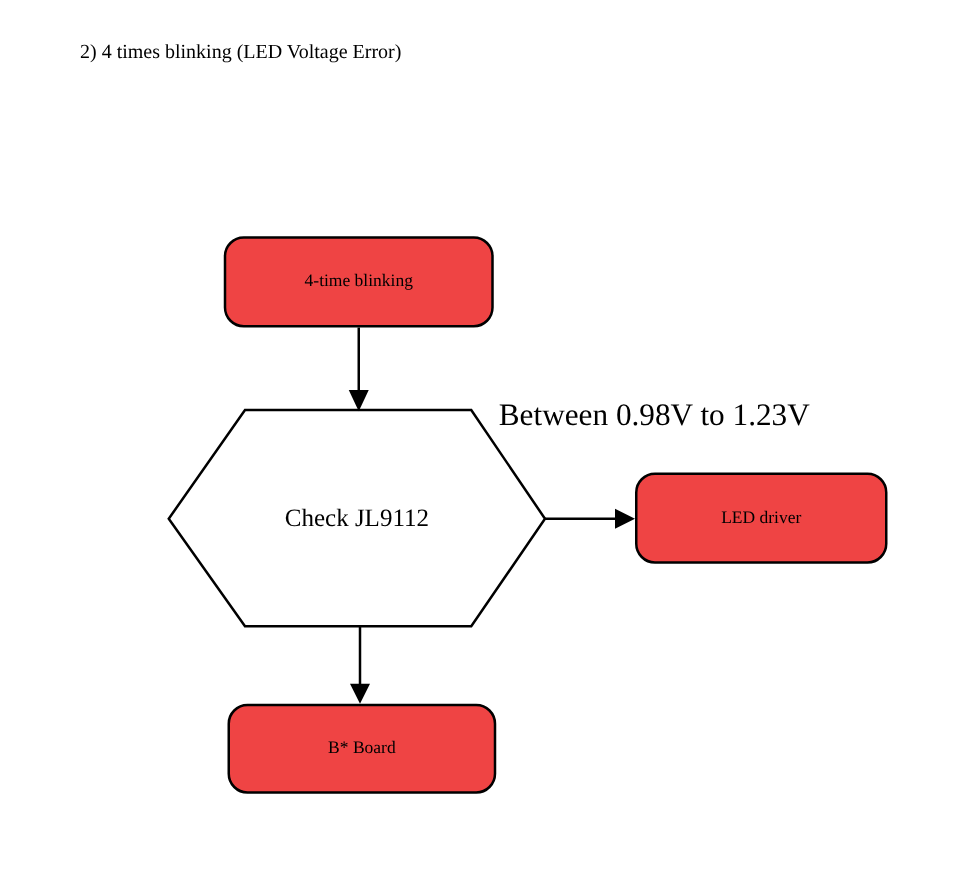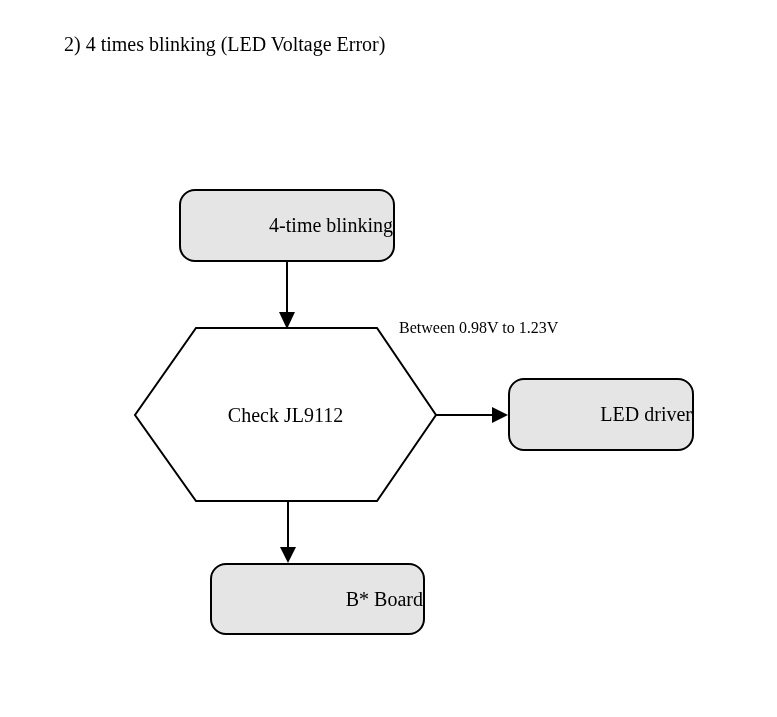--- a/index.html
+++ b/index.html
@@ -9,62 +9,62 @@
     height: 717px;
     background: #ffffff;
     font-family: "Liberation Serif", serif;
     color: #000000;
     overflow: hidden;
   }
   .page-title {
     position: absolute;
     left: 64px;
     top: 33px;
-    font-size: 20px;
+    font-size: 16px;
     white-space: nowrap;
   }
   .connectors {
     position: absolute;
     left: 0;
     top: 0;
   }
   .node {
     position: absolute;
     box-sizing: border-box;
     border: 2px solid #000000;
     border-radius: 16px;
-    background: #e5e5e5;
+    background: #ef4444;
     display: flex;
     align-items: center;
-    justify-content: flex-end;
-    font-size: 20px;
+    justify-content: center;
+    font-size: 14px;
     text-align: center;
   }
   .node-start { left: 179px; top: 189px; width: 216px; height: 73px; }
-  .node-led   { left: 508px; top: 378px; width: 186px; height: 73px; }
-  .node-board { left: 182px; top: 563px; width: 215px; height: 72px; margin-left: 28px; }
+  .node-led   { left: 508px; top: 378px; width: 202px; height: 73px; }
+  .node-board { left: 182px; top: 563px; width: 215px; height: 72px; }
   .hex-label {
     position: absolute;
     left: 135px;
     top: 328px;
     width: 301px;
     height: 173px;
     display: flex;
     flex-direction: column;
     align-items: center;
     justify-content: center;
     font-size: 20px;
     line-height: 26px;
     text-align: right;
   }
   .annotation {
     position: absolute;
     left: 399px;
     top: 319px;
-    font-size: 16px;
+    font-size: 25px;
     white-space: nowrap;
   }
 </style>
 </head>
 <body>
 
 <div class="canvas">
 
   <div class="page-title">2) 4 times blinking (LED Voltage Error)</div>
 

